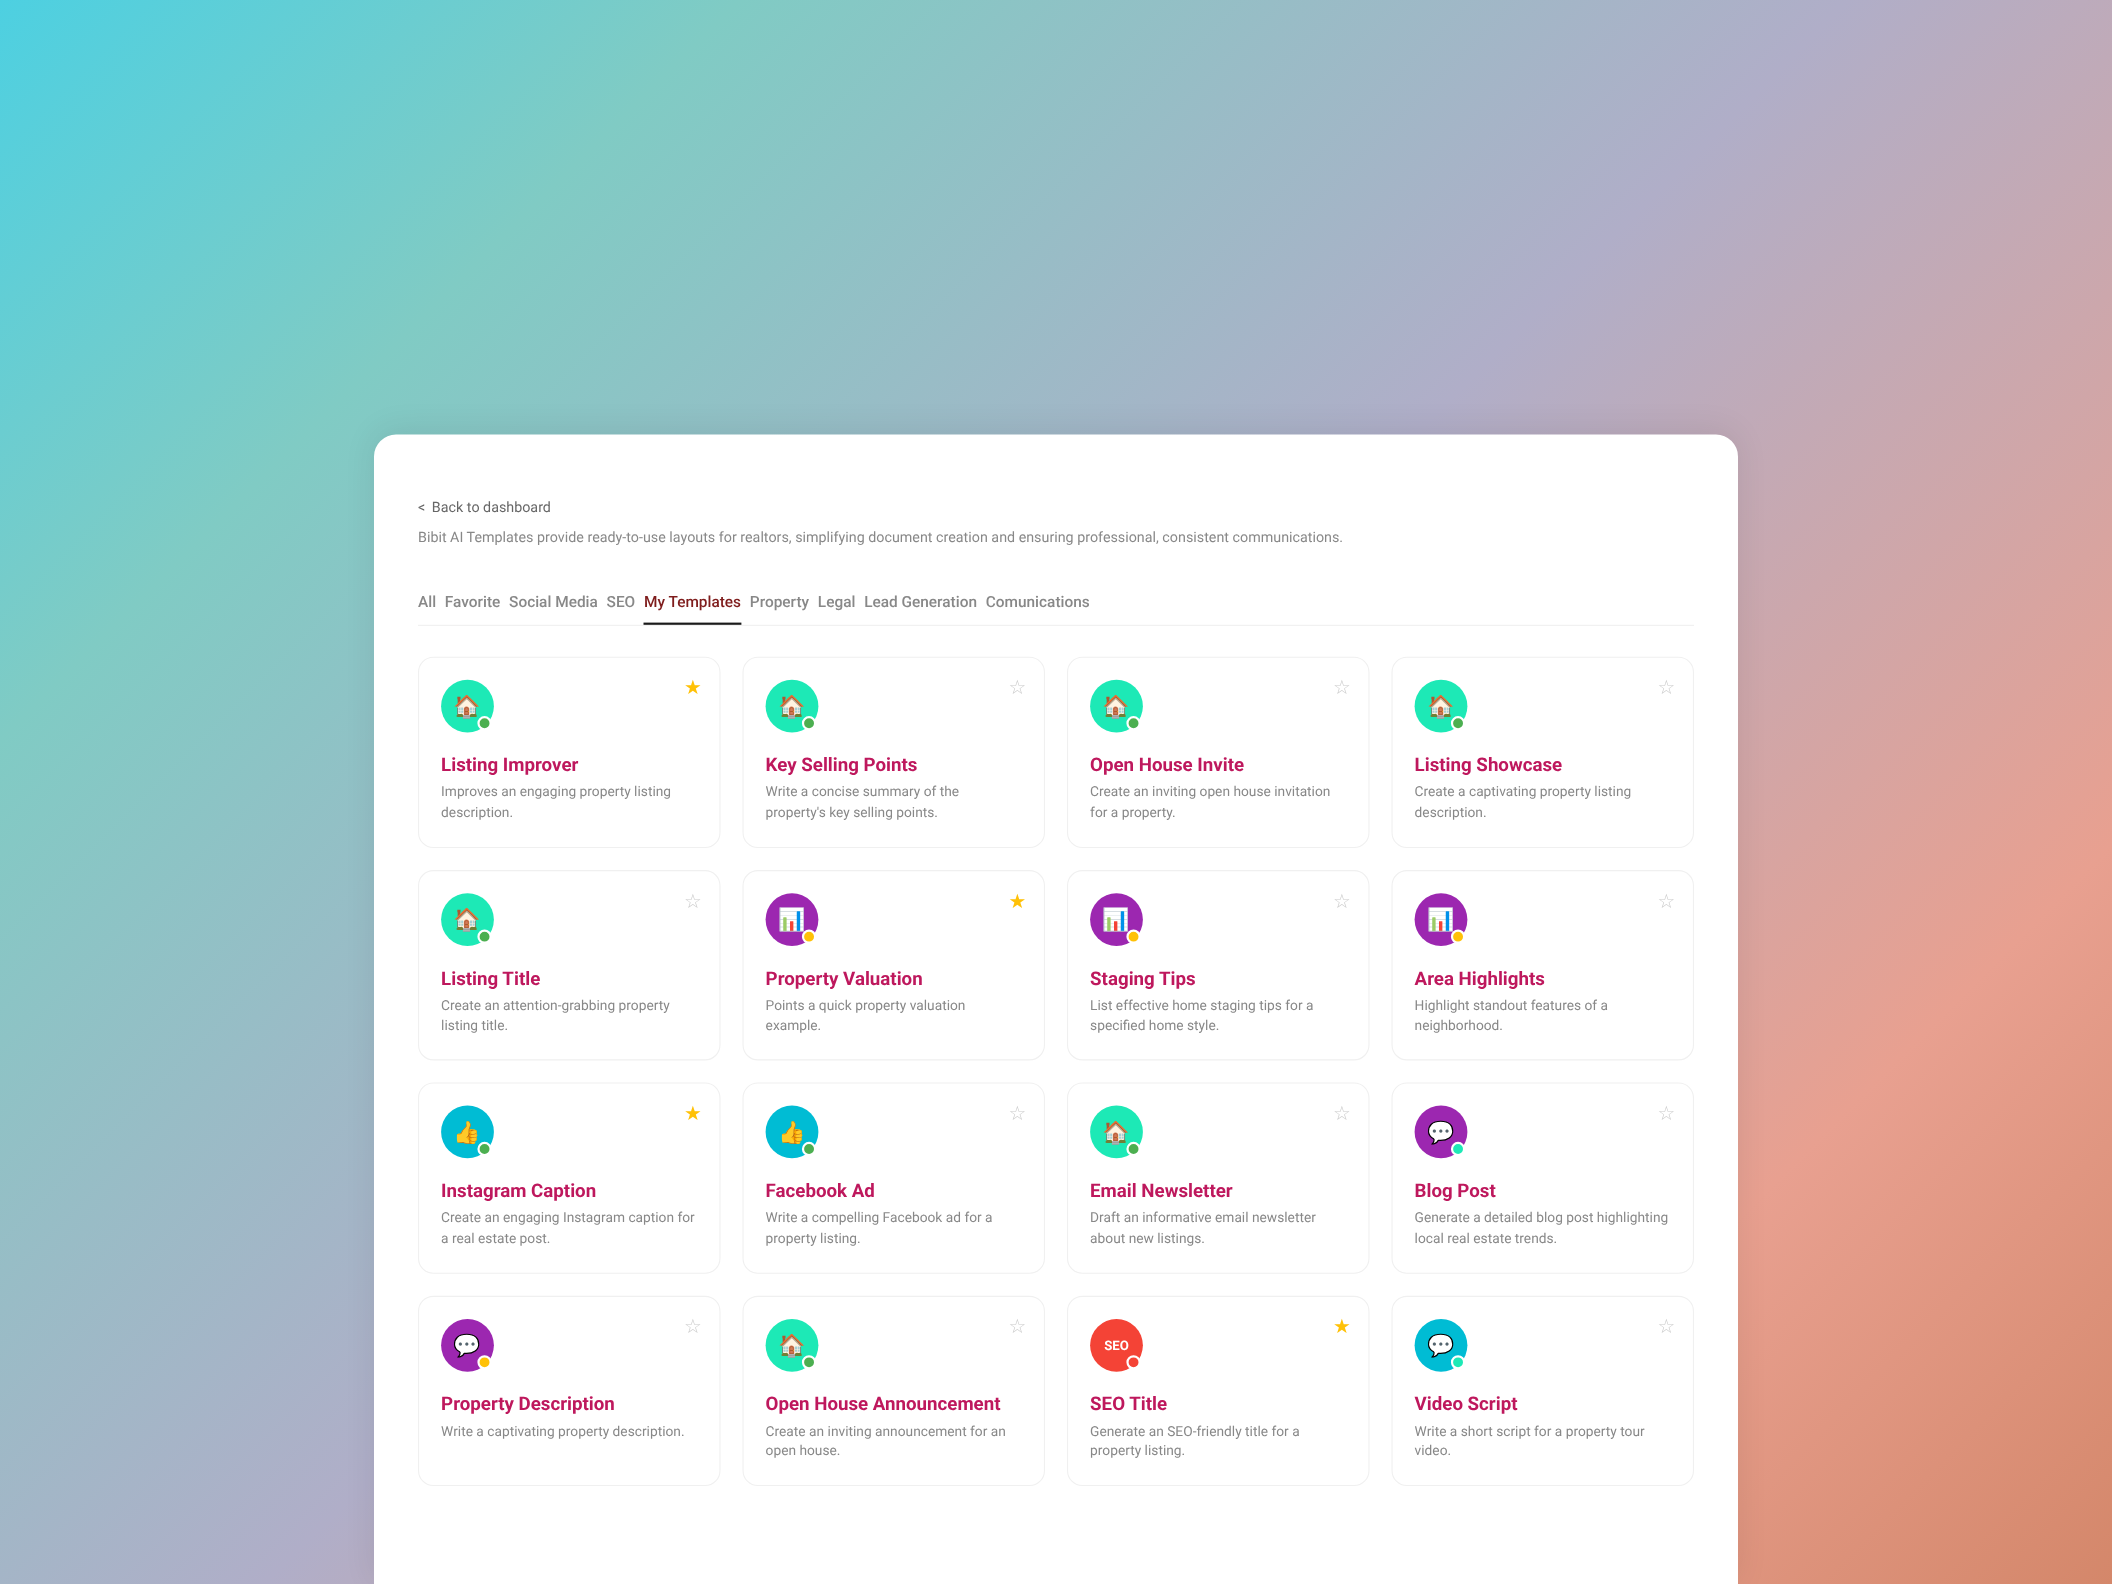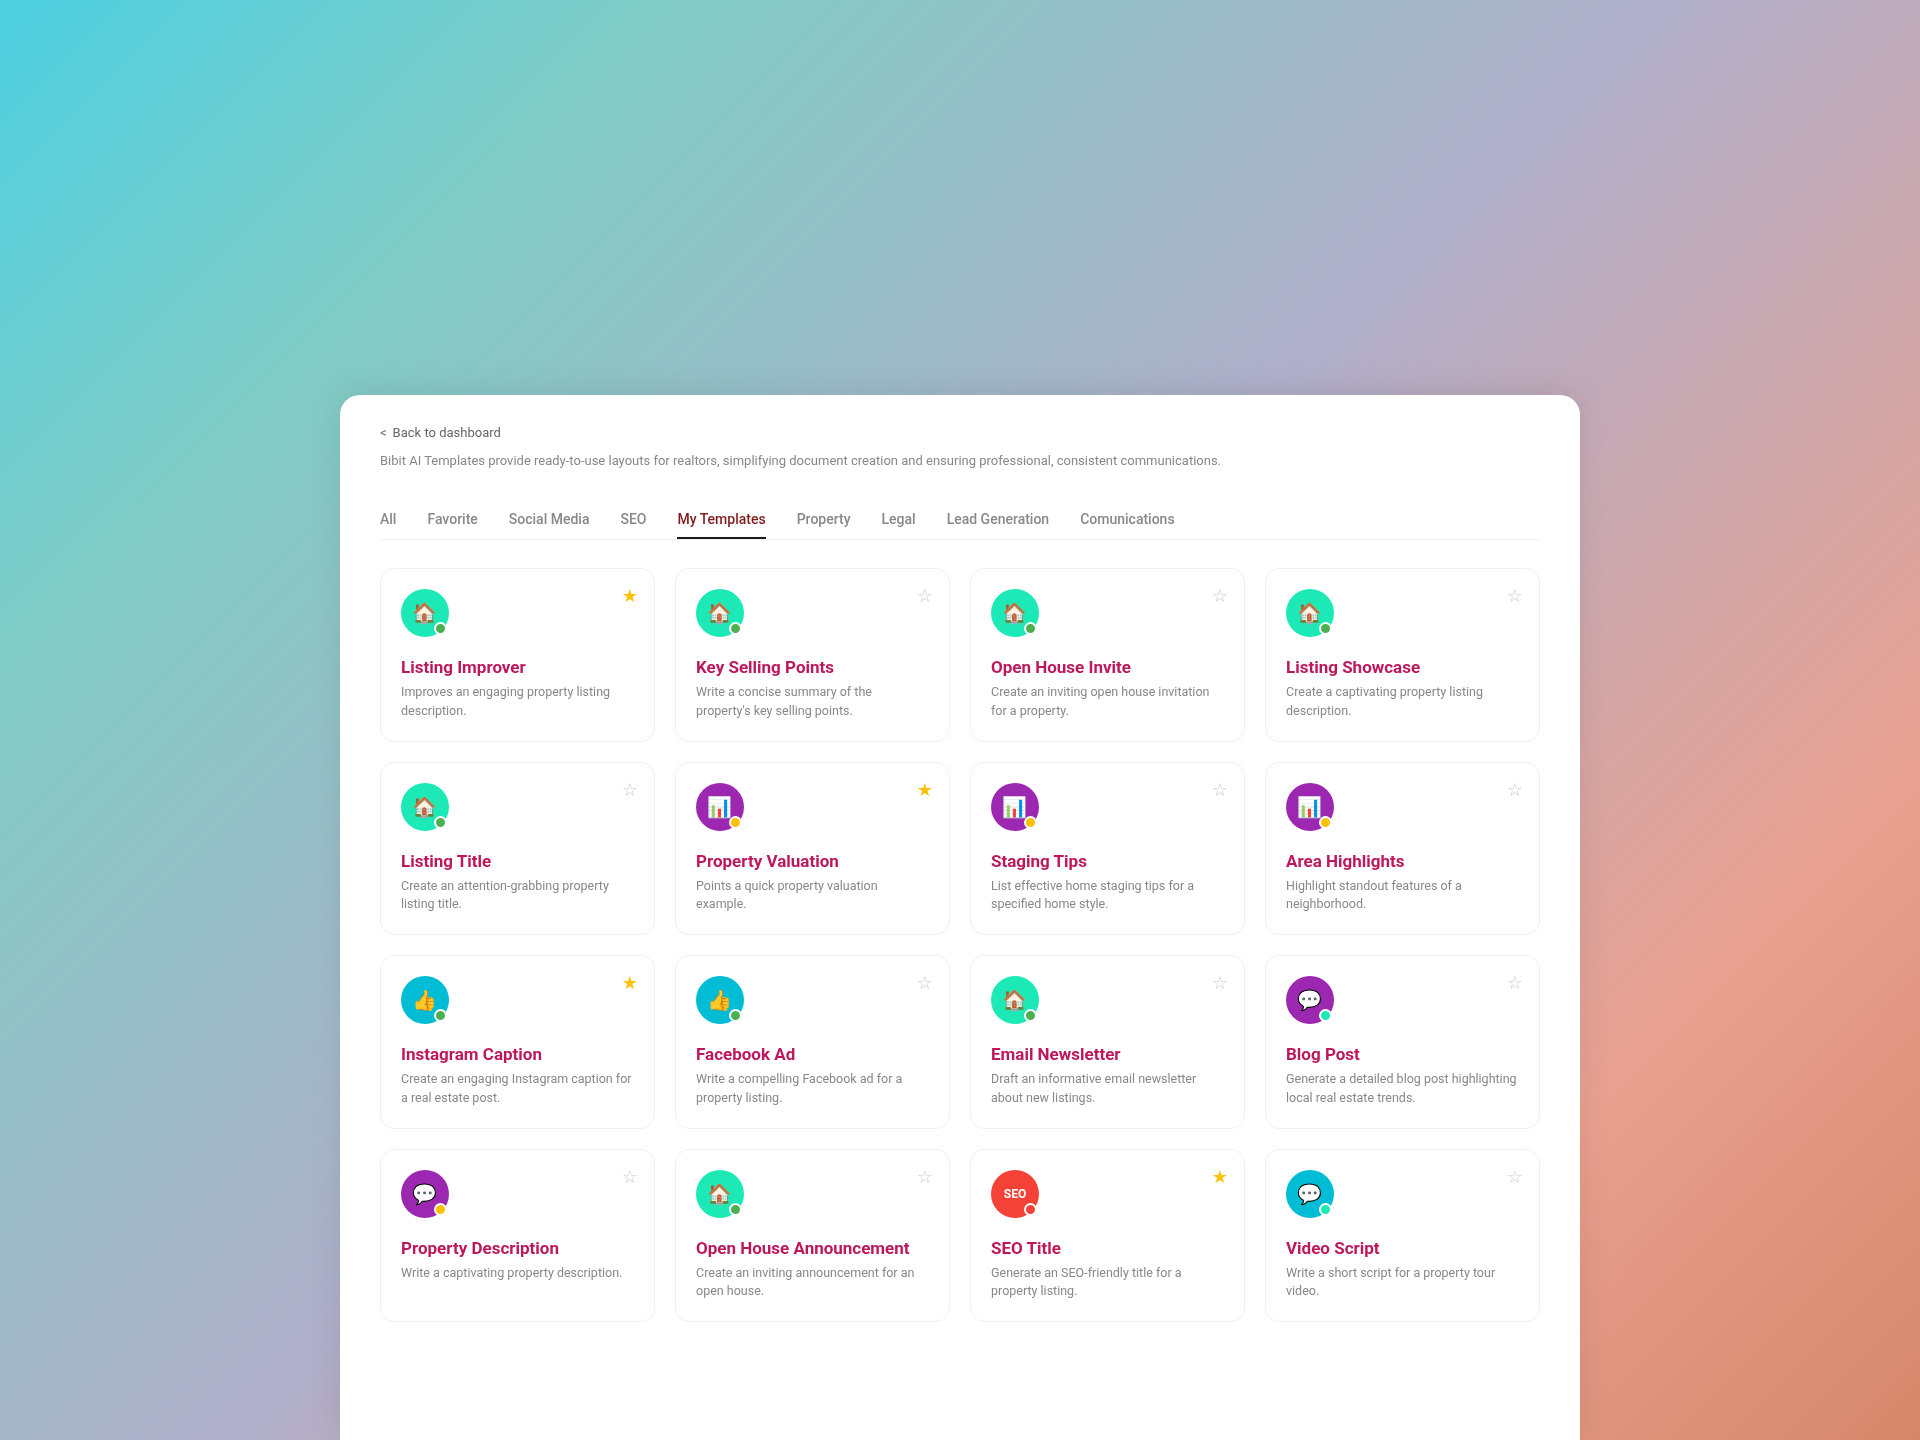--- a/index.html
+++ b/index.html
@@ -22,20 +22,21 @@
       box-shadow: 0 -4px 30px rgba(0,0,0,0.08);
     }
     .back-link {
       display: flex;
       align-items: flex-end;
       gap: 6px;
       color: #666;
       font-size: 13px;
       cursor: pointer;
       margin-bottom: 12px;
+      margin-top: 29px;
     }
     .back-link::before {
       content: '<';
       font-size: 13px;
     }
     .header-row {
       display: flex;
       align-items: flex-start;
       justify-content: space-between;
       margin-bottom: 8px;
@@ -74,21 +75,21 @@
       gap: 6px;
     }
     .subtitle {
       font-size: 13px;
       color: #888;
       margin-bottom: 20px;
       line-height: 1.4;
     }
     .tabs {
       display: flex;
-      gap: 31px;
+      gap: 8px;
       border-bottom: 1.5px solid #f0f0f0;
       margin-bottom: 28px;
       margin-top: 41px;
     }
     .tab {
       font-size: 14px;
       color: #888;
       cursor: pointer;
       padding-bottom: 10px;
       border-bottom: 2px solid transparent;

